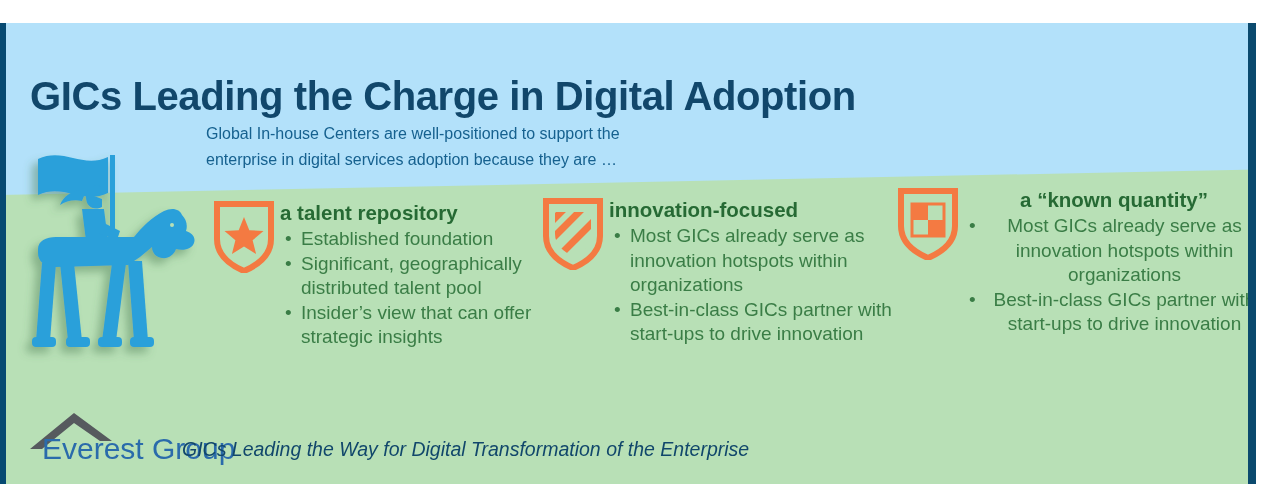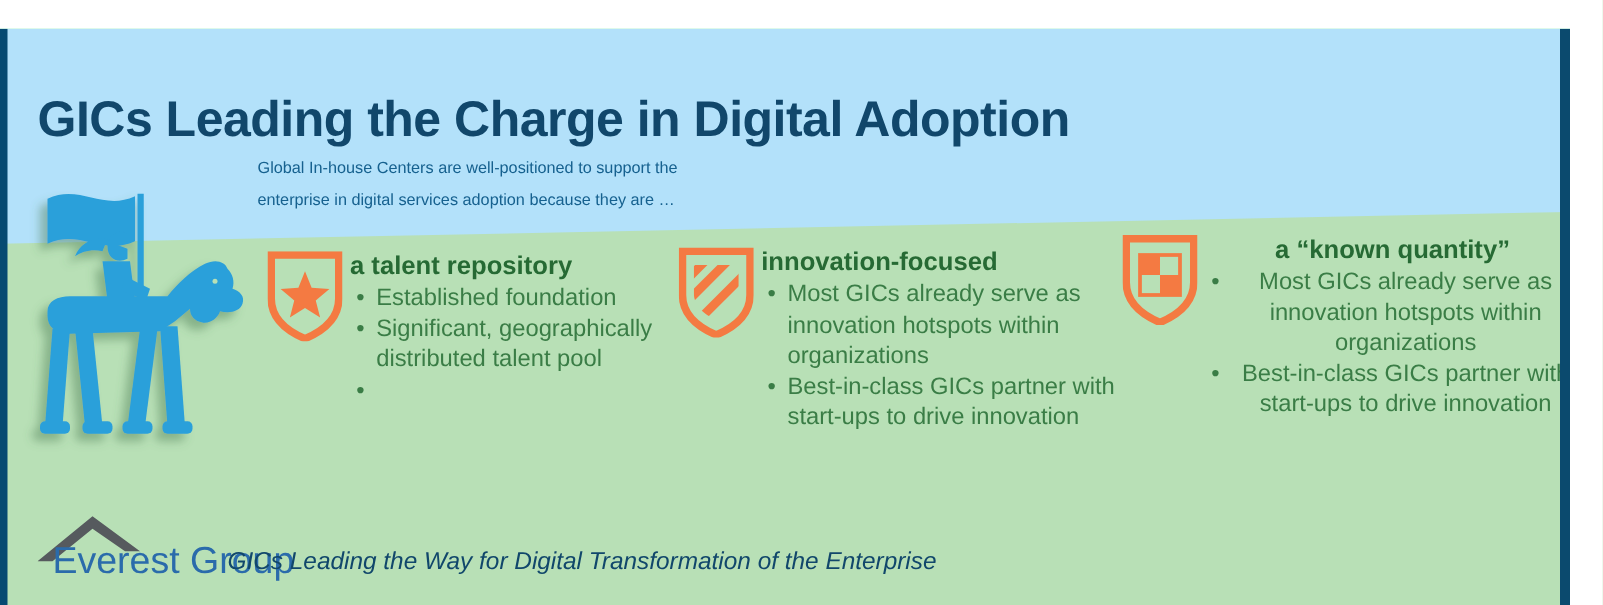--- a/index.html
+++ b/index.html
@@ -57,21 +57,21 @@
     color: #11476b;
     letter-spacing: -0.4px;
     white-space: nowrap;
     z-index: 20;
   }
   .subtitle {
     position: absolute;
     left: 206px;
     top: 98px;
     width: 640px;
-    font-size: 13px;
+    font-size: 16px;
     line-height: 26px;
     color: #16618f;
     z-index: 20;
     white-space: pre-line;
   }
 
   
   .knight {
     position: absolute;
     left: 16px;
@@ -227,21 +227,21 @@
       <svg viewBox="0 0 60 72" width="60" height="72" xmlns="http://www.w3.org/2000/svg">
         <path d="M3 3 H57 V38 C57 54, 44 64, 30 70 C16 64, 3 54, 3 38 Z" fill="none" stroke="#f47a42" stroke-width="6"></path>
         <path d="M30 16 L35.3 29.2 L49.5 30.1 L38.6 39.3 L42.1 53 L30 45.4 L17.9 53 L21.4 39.3 L10.5 30.1 L24.7 29.2 Z" fill="#f47a42"></path>
       </svg>
     </span>
     <div class="body">
       <h3>a talent repository</h3>
       <ul>
         <li><span class="bullet">•</span><span>Established foundation</span></li>
         <li><span class="bullet">•</span><span>Significant, geographically distributed talent pool</span></li>
-        <li><span class="bullet">•</span></li>
+        <li><span class="bullet">•</span><span>Insider’s view that can offer strategic insights</span></li>
       </ul>
     </div>
   </div>
 
   <div class="col" id="col2">
     <span class="shield">
       <svg viewBox="0 0 60 72" width="60" height="72" xmlns="http://www.w3.org/2000/svg">
         <defs>
           <clipPath id="shieldclip2">
             <path d="M12 14 H48 V36 C48 47, 39 54, 30 58 C21 54, 12 47, 12 36 Z"></path>

